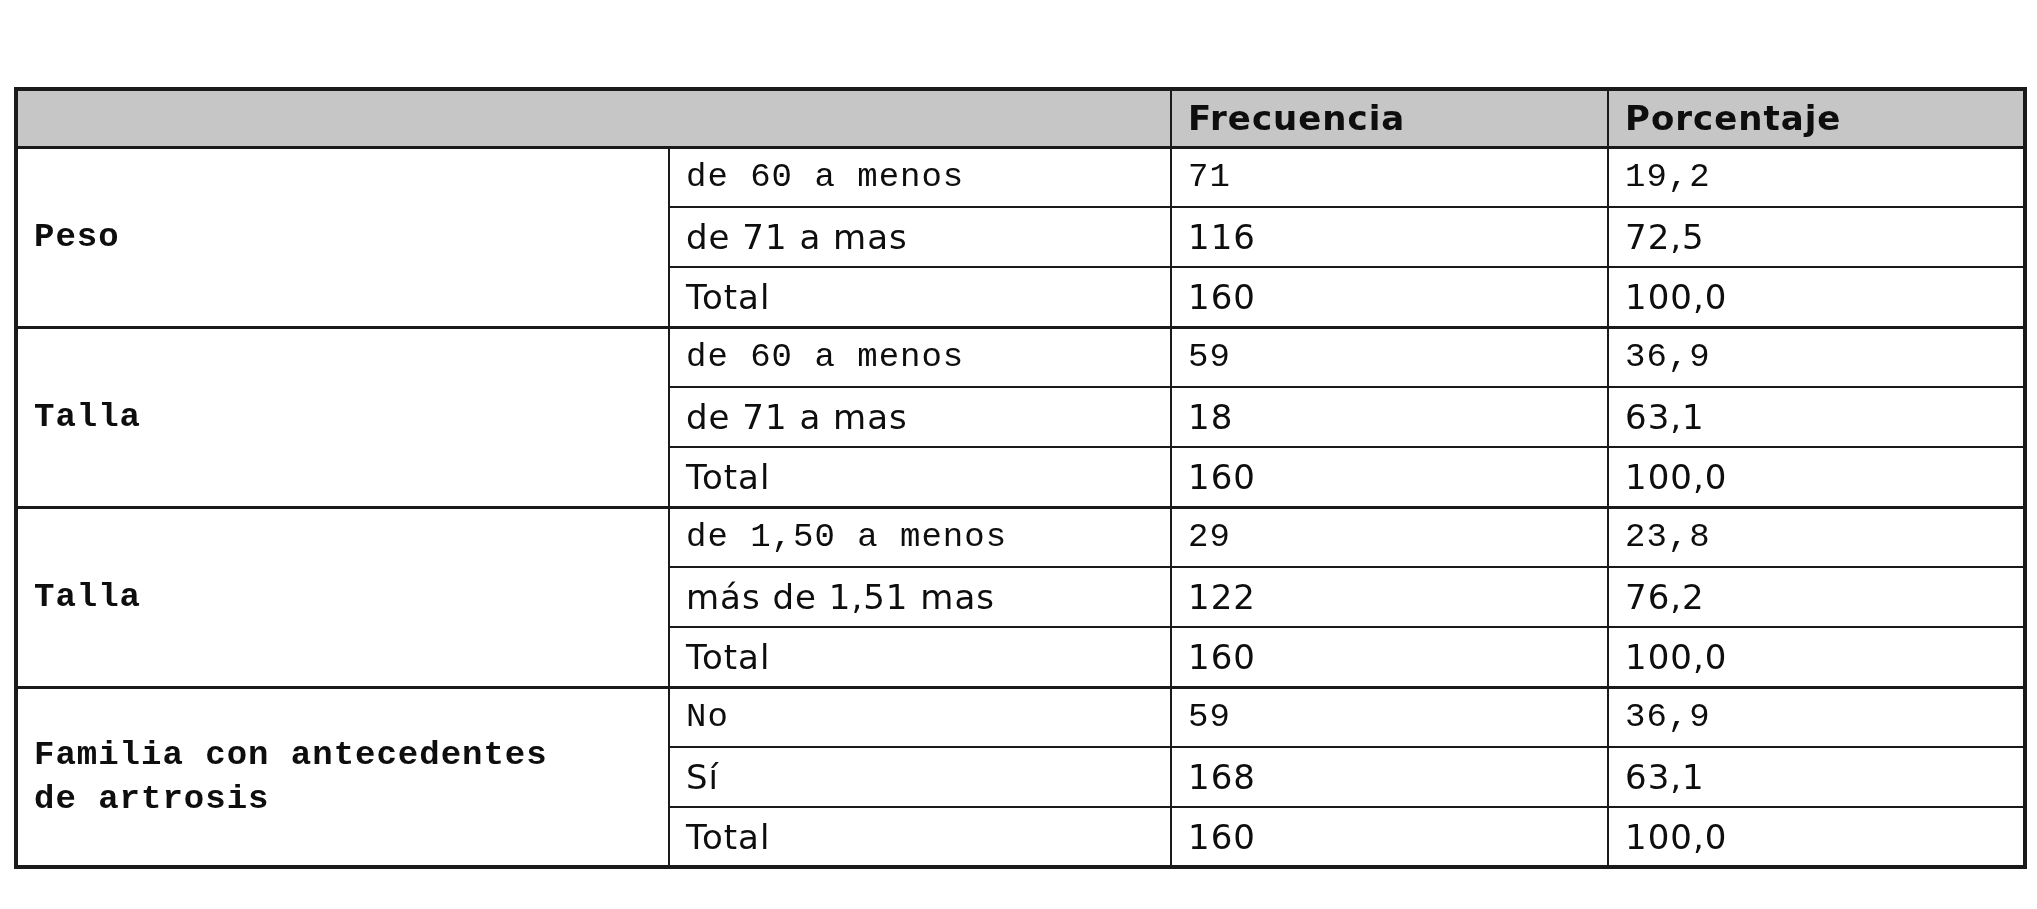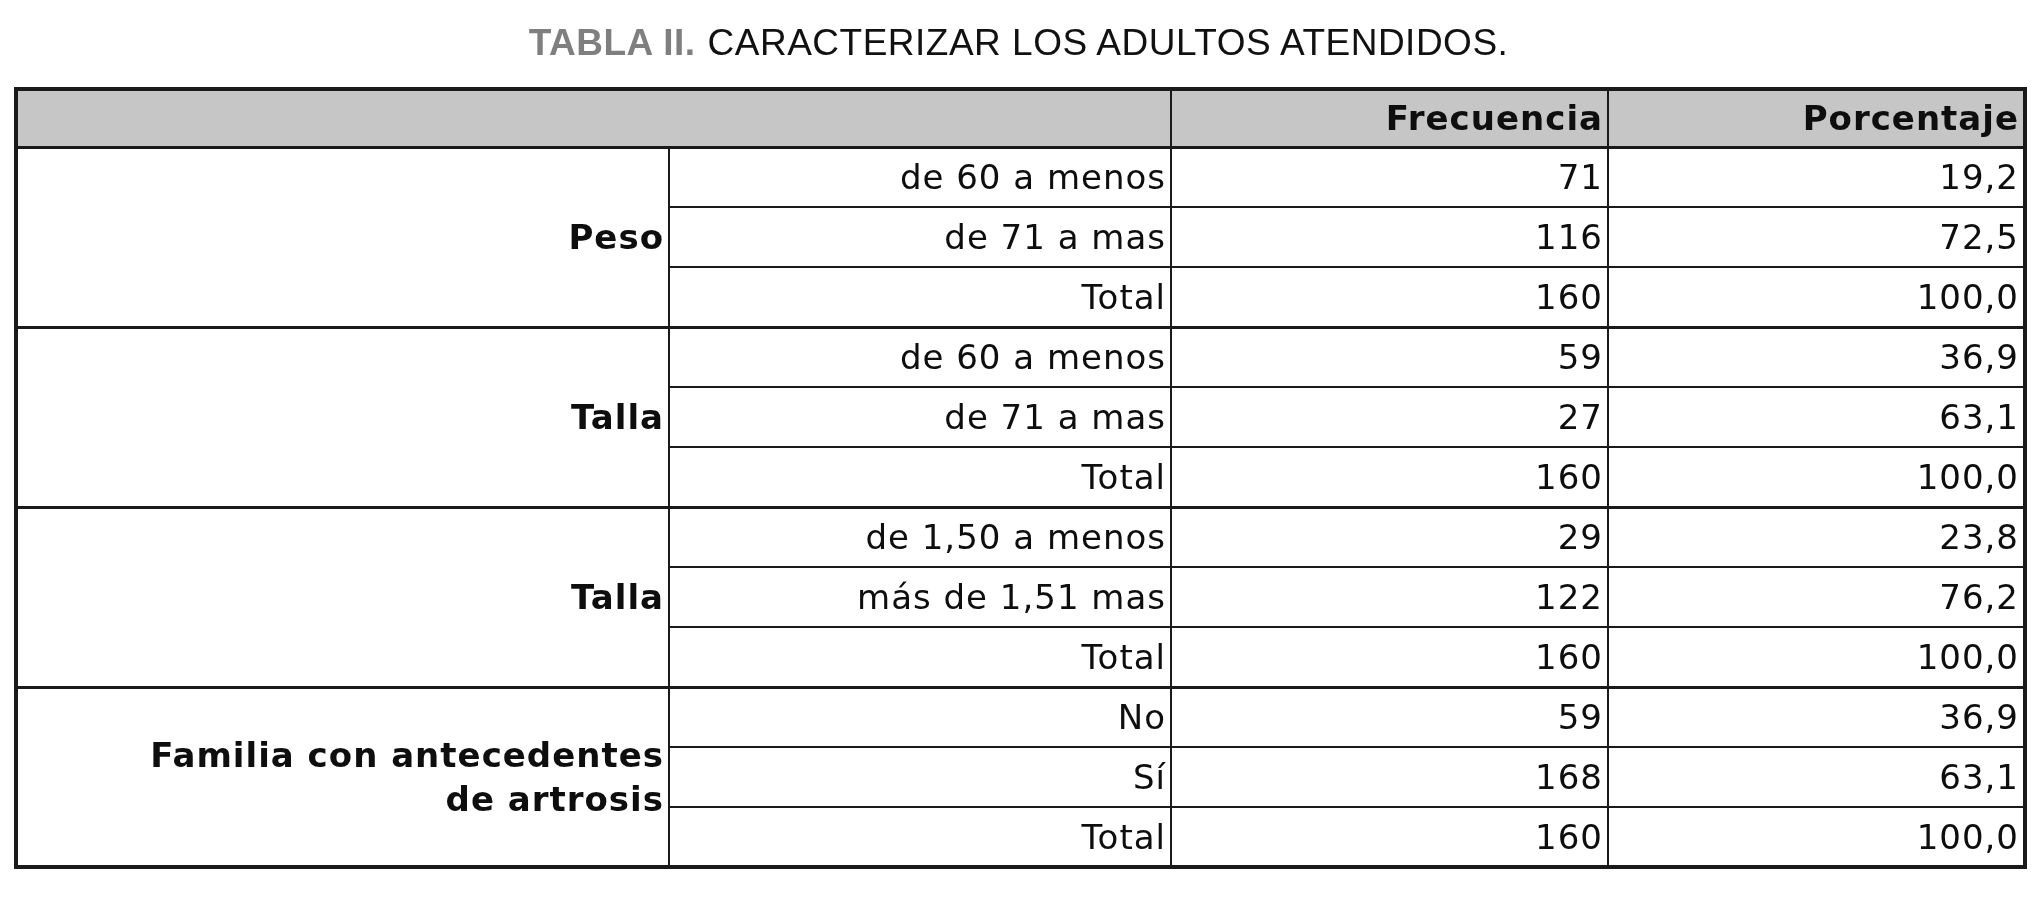--- a/index.html
+++ b/index.html
@@ -38,54 +38,52 @@
     left: 14px;
     top: 87px;
     width: 2009px;
     border-collapse: collapse;
     table-layout: fixed;
     border: 4px solid #1a1a1a;
   }
   table.data-table td {
     border: 2px solid #1a1a1a;
     height: 60px;
-    text-align: right;
+    text-align: left;
     vertical-align: middle;
     font-size: 34px;
     letter-spacing: 1px;
-    padding: 2px 4px;
+    padding: 2px 16px;
     background: #ffffff;
   }
   tr.header-row td {
     background: #c6c6c6;
     font-weight: bold;
     border-bottom: 3px solid #1a1a1a;
     height: 58px;
   }
   td.category-cell {
     background: #c6c6c6;
     font-weight: bold;
     line-height: 1.3;
   }
   td.category-cell .cat-text {
     display: inline-block;
     max-width: 545px;
   }
   tr.section-start td {
     border-top: 3px solid #1a1a1a;
+    font-family: Liberation Mono, monospace;
   }
 </style>
 </head>
 <body>
 
 <div class="page">
 
-  <div class="page-title">
-    <span class="title-prefix">TABLA II.</span><span class="title-main">CARACTERIZAR LOS ADULTOS ATENDIDOS.</span>
-  </div>
 
   <table class="data-table">
     <colgroup>
       <col style="width:653px">
       <col style="width:502px">
       <col style="width:437px">
       <col style="width:417px">
     </colgroup>
     <tbody>
       <tr class="header-row">
@@ -112,21 +110,21 @@
       </tr>
 
       <tr class="section-start">
         <td rowspan="3" class="category-cell"><span class="cat-text">Talla</span></td>
         <td>de 60 a menos</td>
         <td>59</td>
         <td>36,9</td>
       </tr>
       <tr>
         <td>de 71 a mas</td>
-        <td>27</td>
+        <td>18</td>
         <td>63,1</td>
       </tr>
       <tr>
         <td>Total</td>
         <td>160</td>
         <td>100,0</td>
       </tr>
 
       <tr class="section-start">
         <td rowspan="3" class="category-cell"><span class="cat-text">Talla</span></td>

